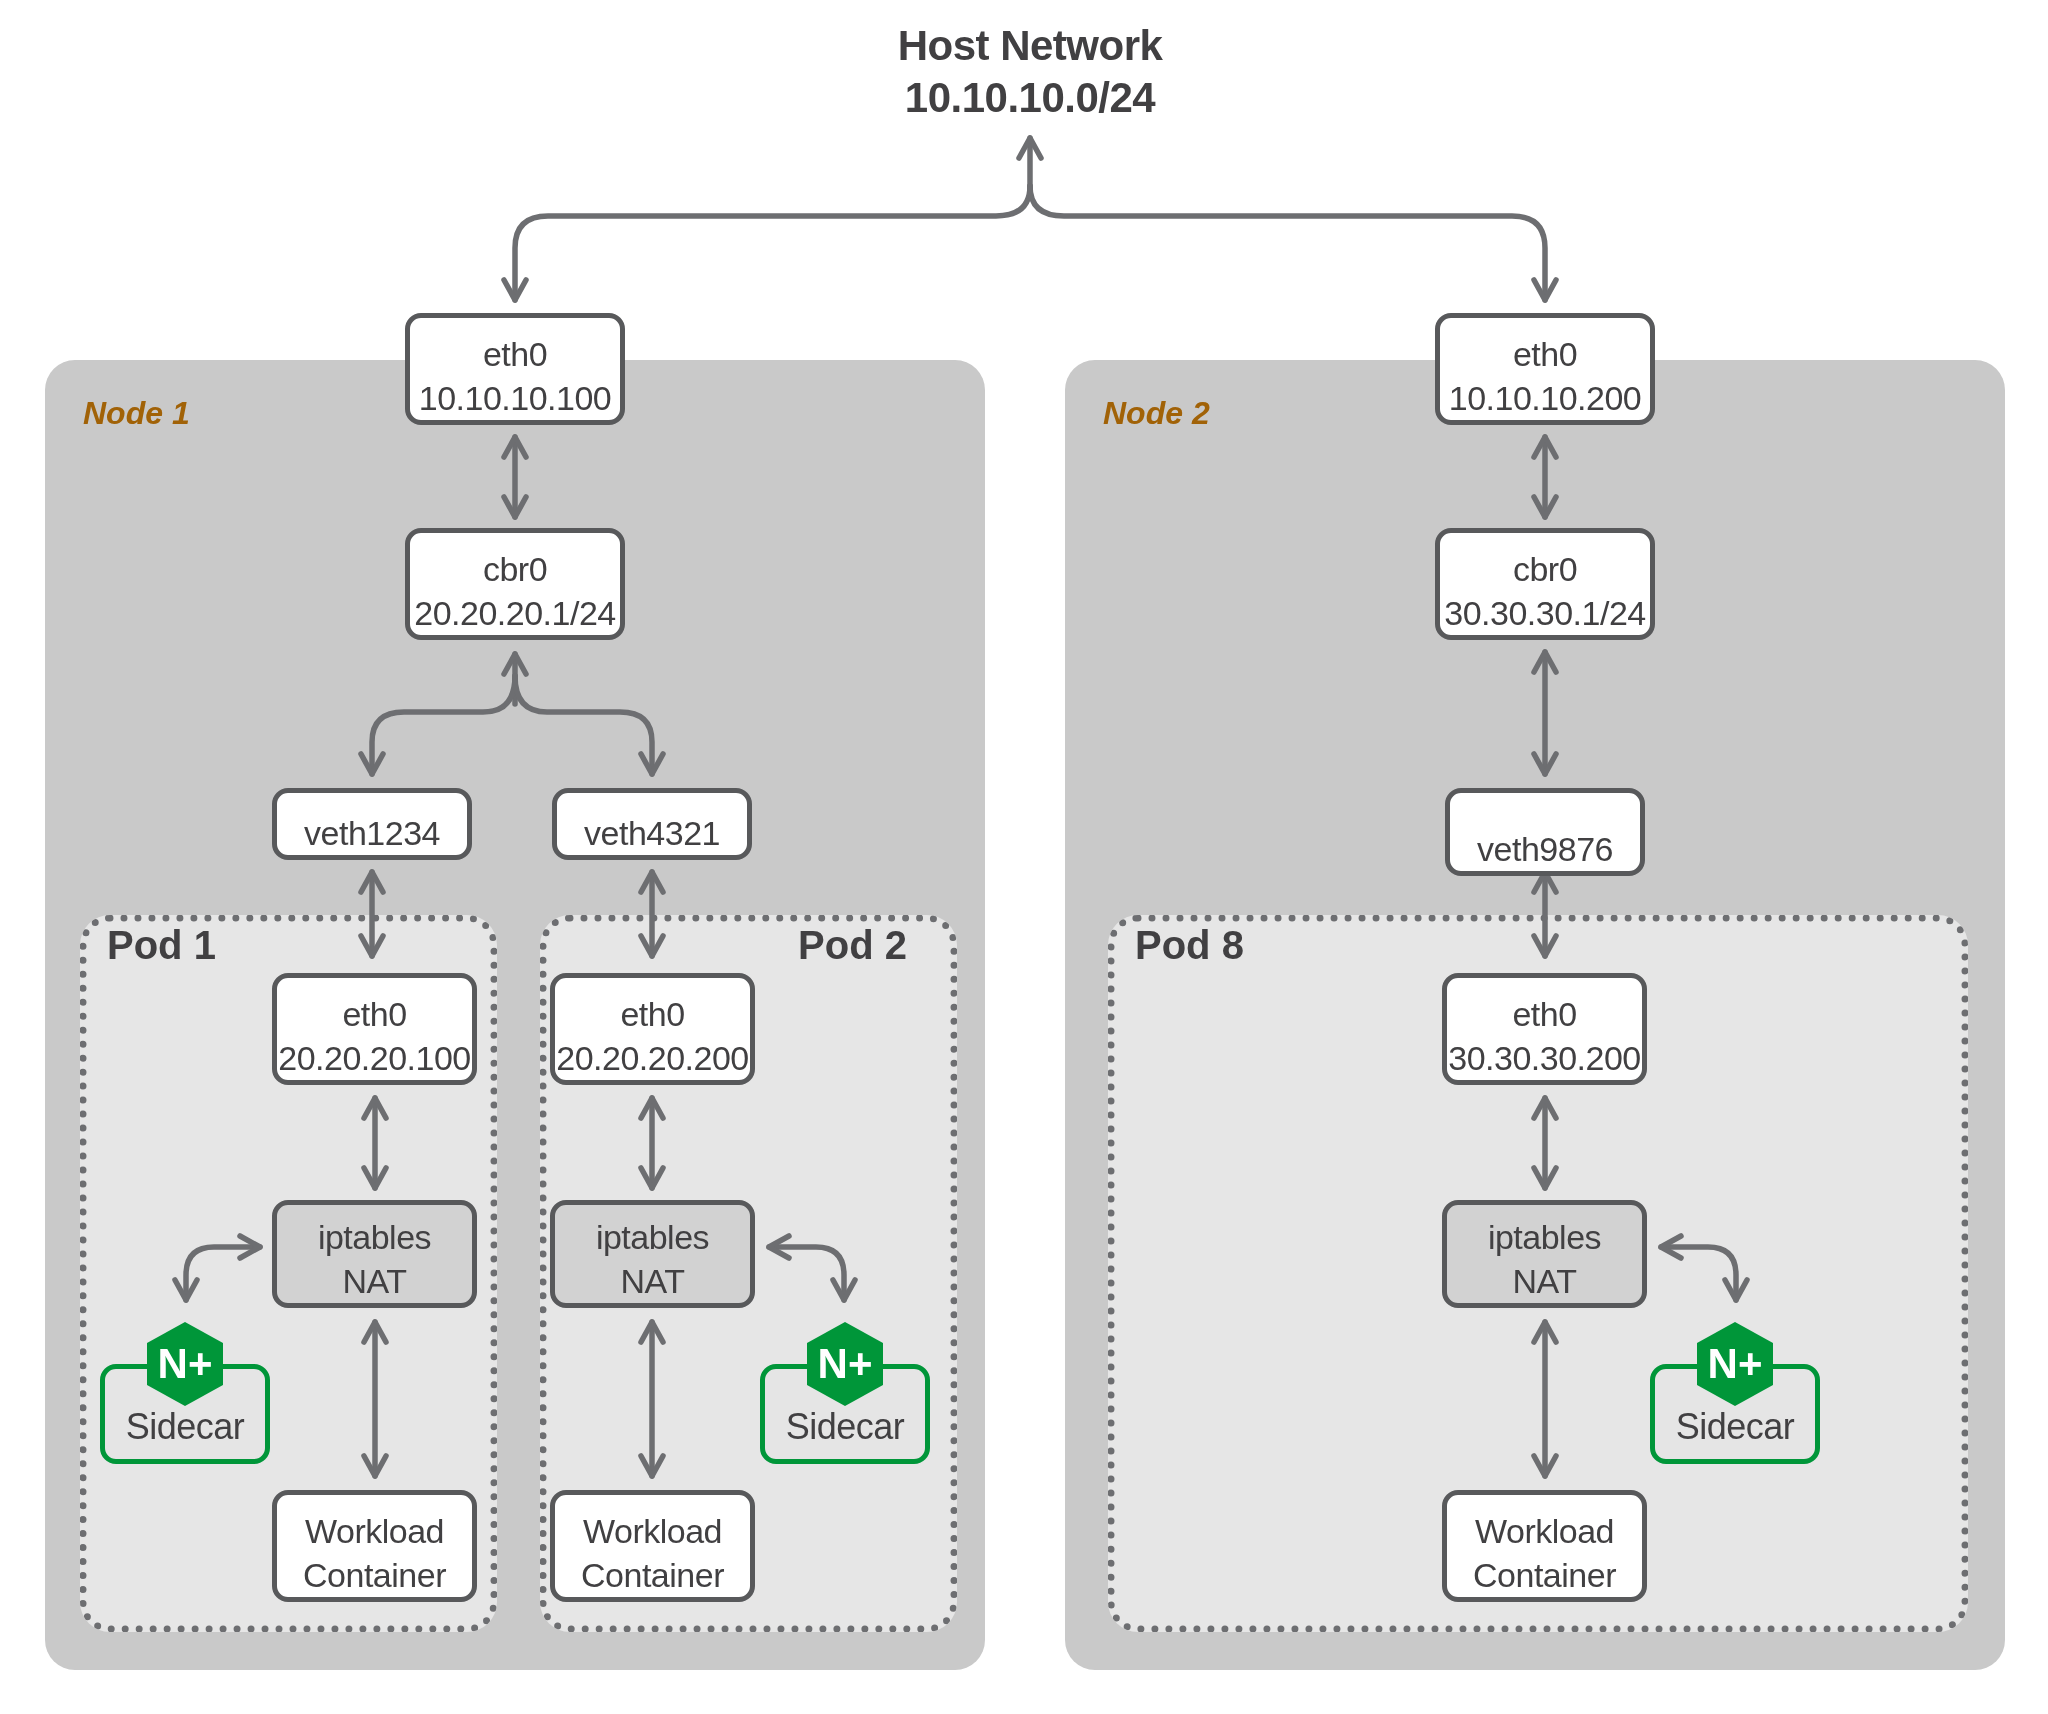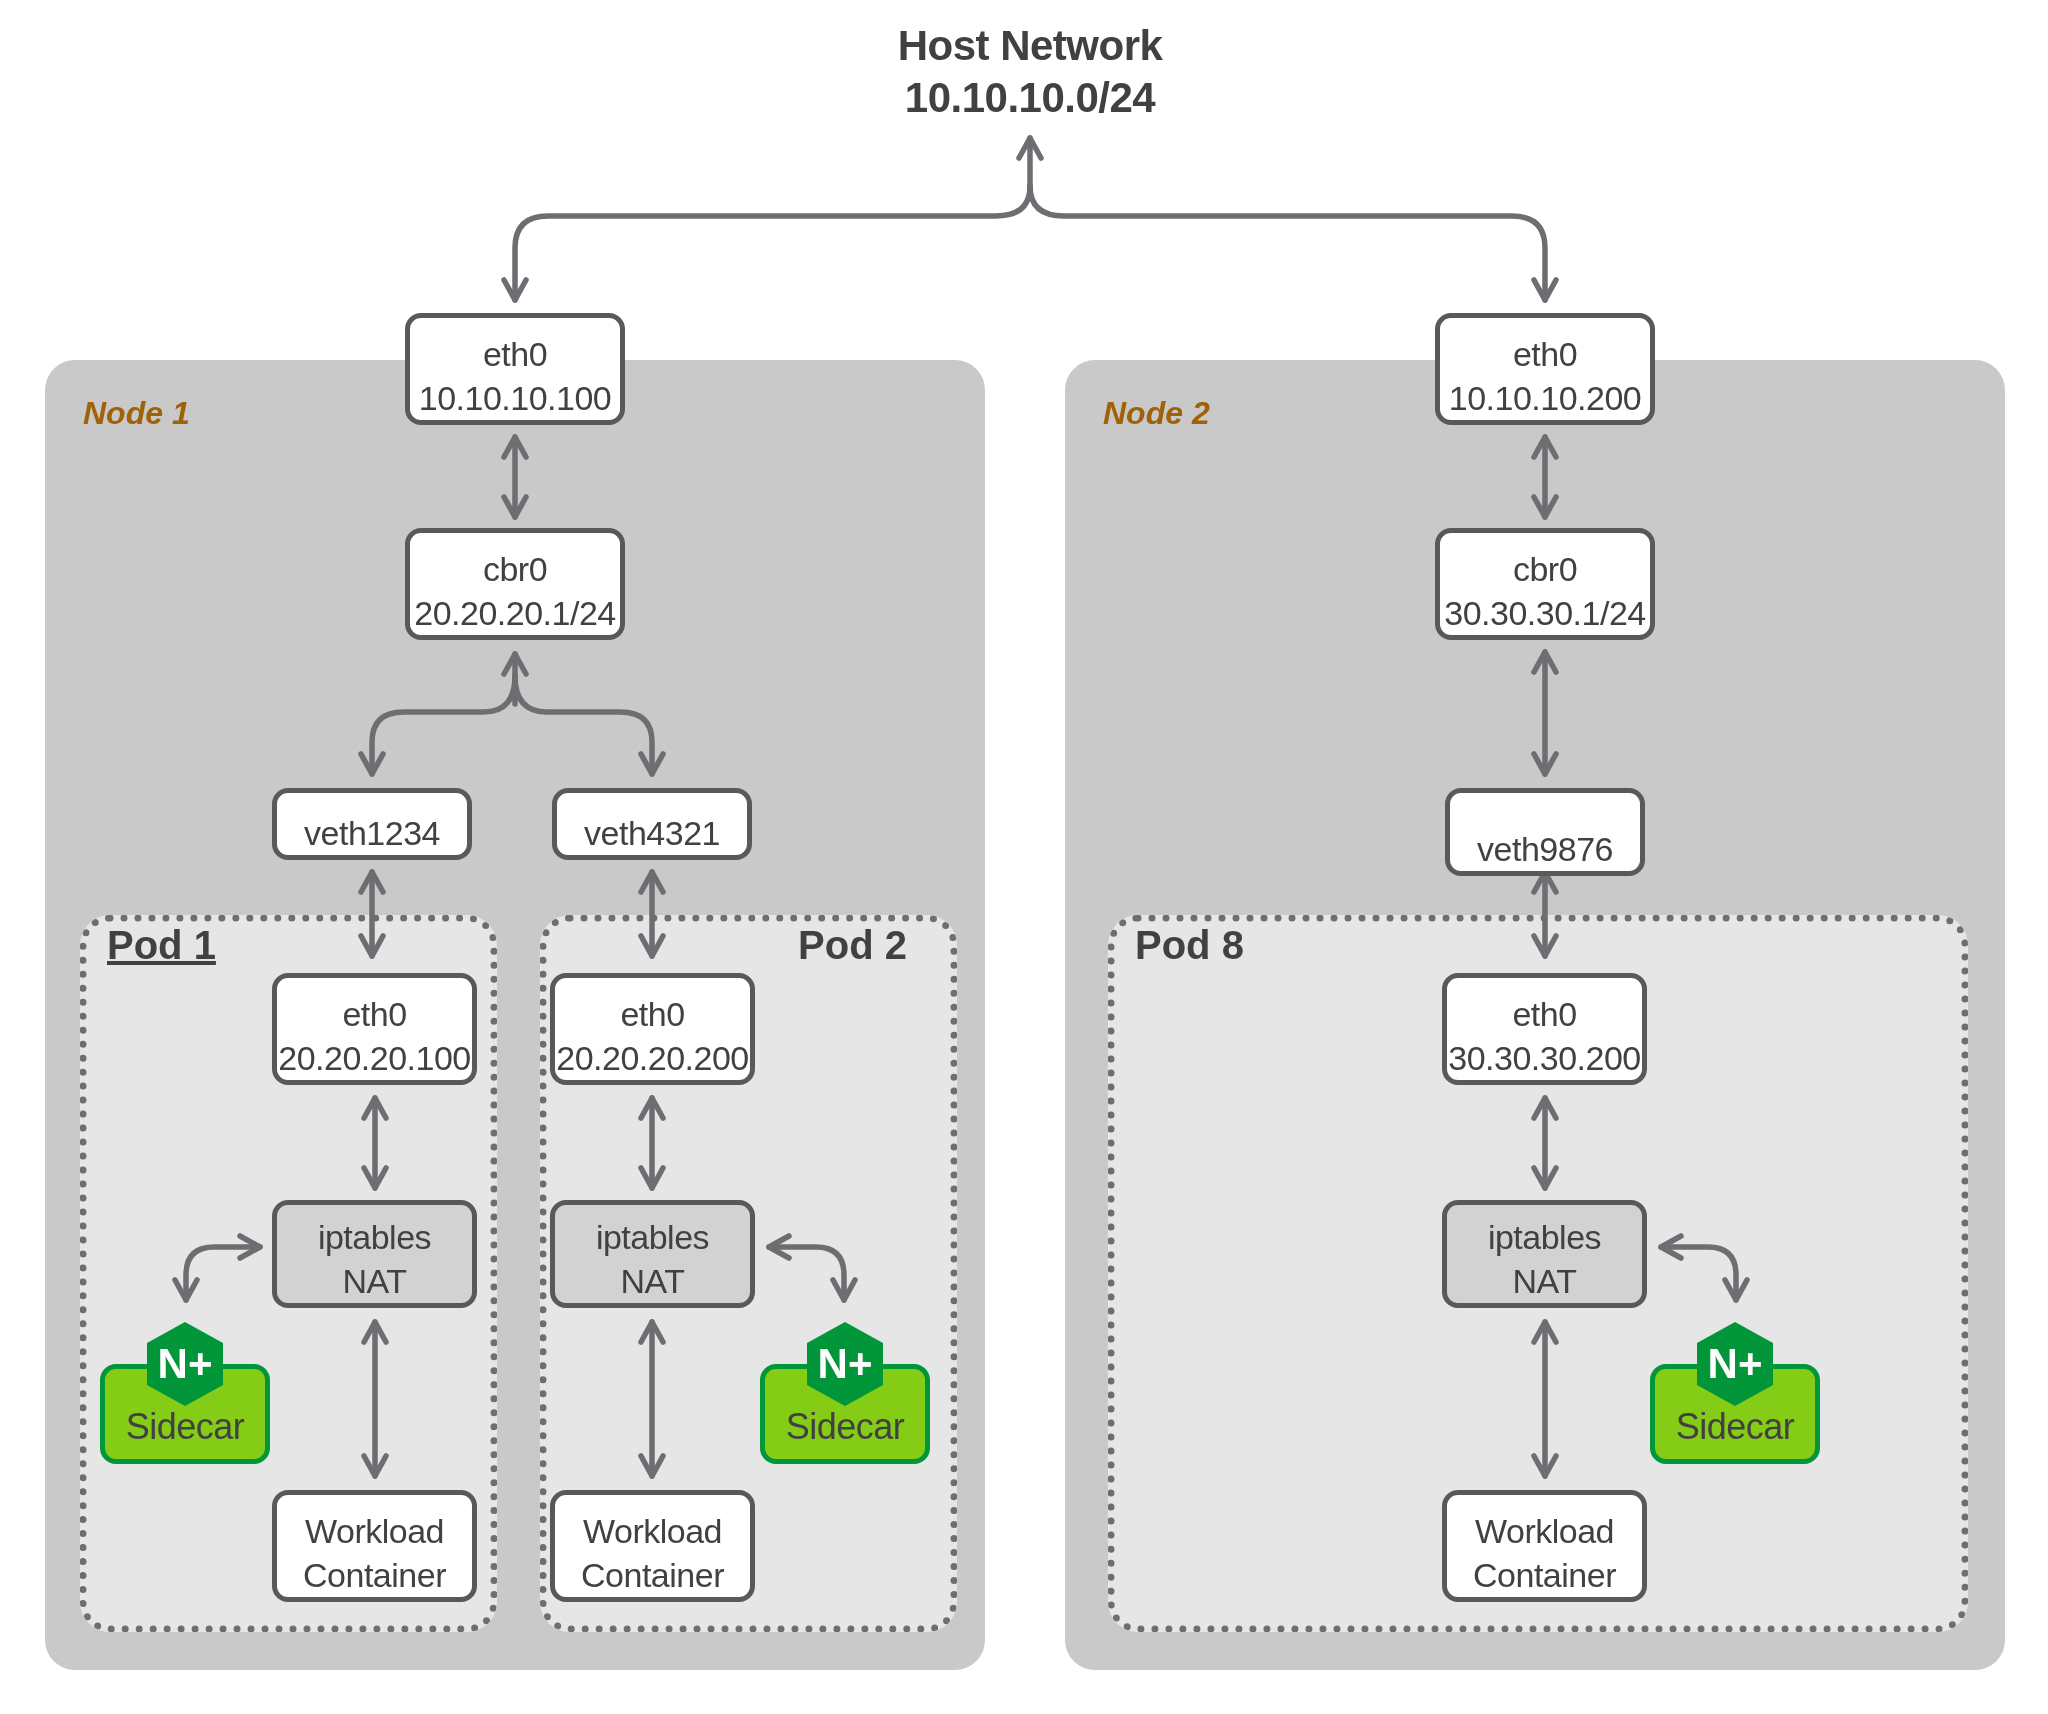--- a/index.html
+++ b/index.html
@@ -13,21 +13,21 @@
   .pod-bg{background:#e6e6e6;border:7px dotted #6d6e71;border-radius:30px;z-index:2;box-sizing:border-box;}
   
   svg.wires{position:absolute;left:0;top:0;z-index:3;}
   
   .box{
     position:absolute;box-sizing:border-box;background:#ffffff;border:5px solid #58595b;
     border-radius:16px;display:flex;flex-direction:column;align-items:center;justify-content:flex-end;
     z-index:4;font-size:34px;line-height:44px;letter-spacing:-0.5px;text-align:center;color:#414042;
   }
   .box.gray{background:#d2d2d2;}
-  .box.green{background:#84cc16;border-color:#009639;justify-content:flex-end;padding-bottom:10px;font-size:36px;}
+  .box.green{background:#e5e5e5;border-color:#009639;justify-content:flex-end;padding-bottom:10px;font-size:36px;}
   .hexagon{
     position:absolute;z-index:5;background:#009639;
     clip-path:polygon(50% 0%,100% 25%,100% 75%,50% 100%,0% 75%,0% 25%);
     display:flex;align-items:center;justify-content:center;
     color:#ffffff;font-weight:700;font-size:42px;letter-spacing:0;
   }
   .node-label{position:absolute;z-index:4;font-size:32px;line-height:42px;font-weight:700;color:#a16207;font-style:italic;}
   .pod-label{position:absolute;z-index:4;font-size:40px;line-height:40px;font-weight:700;color:#414042;}
   .title{position:absolute;left:730px;top:20px;width:600px;text-align:center;z-index:4;
          font-size:42px;line-height:52px;font-weight:700;color:#414042;letter-spacing:-0.5px;}
@@ -43,21 +43,21 @@
   </div>
 
   <div class="abs node-bg" style="left:45px;top:360px;width:940px;height:1310px;"></div>
   <div class="abs node-bg" style="left:1065px;top:360px;width:940px;height:1310px;"></div>
   <div class="node-label" style="left:83px;top:392px;">Node 1</div>
   <div class="node-label" style="left:1103px;top:392px;">Node 2</div>
 
   <div class="abs pod-bg" style="left:80px;top:915px;width:417px;height:717px;"></div>
   <div class="abs pod-bg" style="left:540px;top:915px;width:417px;height:717px;"></div>
   <div class="abs pod-bg" style="left:1108px;top:915px;width:860px;height:717px;"></div>
-  <div class="pod-label" style="left:107px;top:925px;text-decoration:underline;">Pod 1</div>
+  <div class="pod-label" style="left:107px;top:925px;">Pod 1</div>
   <div class="pod-label" style="left:707px;top:925px;width:200px;text-align:right;">Pod 2</div>
   <div class="pod-label" style="left:1135px;top:925px;">Pod 8</div>
 
   <svg class="wires" width="2048" height="1714" viewBox="0 0 2048 1714">
     <defs>
       <marker id="arw" markerUnits="userSpaceOnUse" markerWidth="34" markerHeight="34" refX="25" refY="17" orient="auto-start-reverse">
         <path d="M 5 6 L 25 17 L 5 28" fill="none" stroke="#6d6e71" stroke-width="5.5" stroke-linecap="round" stroke-linejoin="round"></path>
       </marker>
     </defs>
     <g fill="none" stroke="#6d6e71" stroke-width="5.5" stroke-linecap="round">

